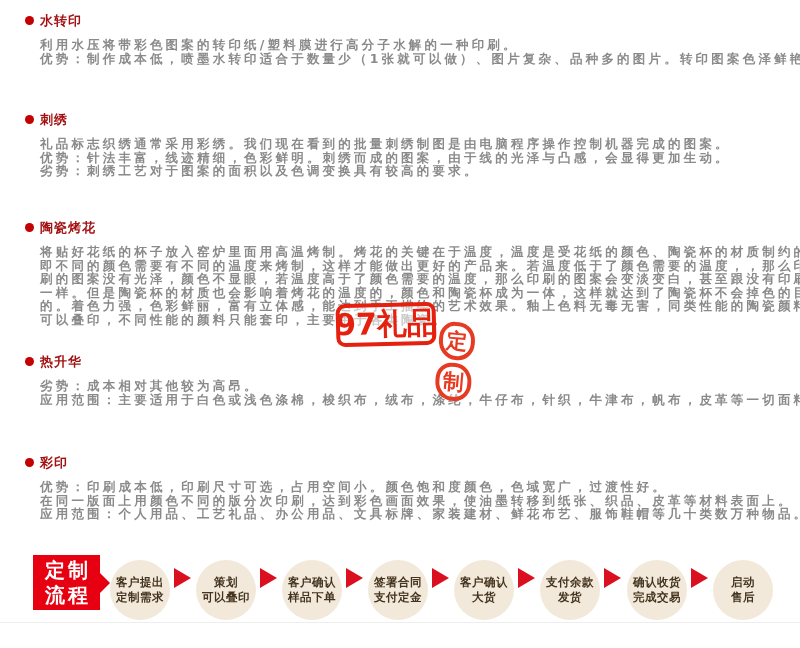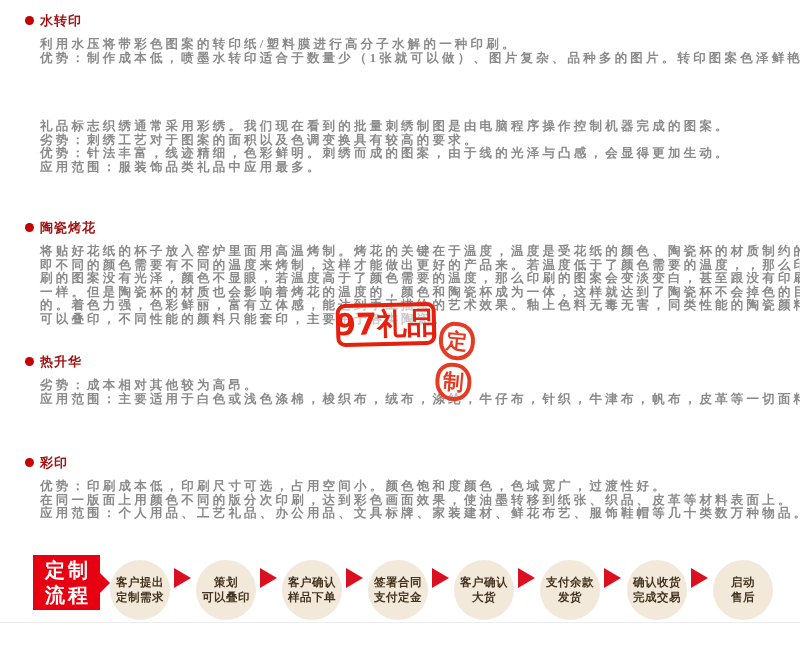--- a/index.html
+++ b/index.html
@@ -14,21 +14,21 @@
   .sec-head{position:relative;height:17px;}
   .bullet{
     position:absolute;left:25px;top:4px;width:9px;height:9px;
     border-radius:50%;background:#c40000;
   }
   .sec-title{
     position:absolute;left:40px;top:0;
     font-size:13px;font-weight:bold;color:#a31212;letter-spacing:1px;
     white-space:nowrap;
   }
-  .sec-body{margin:9px 0 0 40px;font-family:Liberation Serif, serif;}
+  .sec-body{margin:9px 0 0 40px;}
   .ln{
     font-size:12.5px;line-height:13.5px;color:#8a8a8a;
     letter-spacing:3.2px;white-space:nowrap;font-weight:bold;
   }
   
   .wm-box{
     position:absolute;left:336px;top:303px;width:92px;height:35px;
     border:4px solid #e6200f;border-radius:9px;
     color:#e6200f;font-size:30px;font-weight:bold;letter-spacing:0;
     display:flex;align-items:center;justify-content:center;
@@ -86,25 +86,28 @@
       <span class="bullet"></span>
       <span class="sec-title">水转印</span>
     </div>
     <div class="sec-body">
       <div class="ln">利用水压将带彩色图案的转印纸/塑料膜进行高分子水解的一种印刷。</div>
       <div class="ln">优势：制作成本低，喷墨水转印适合于数量少（1张就可以做）、图片复杂、品种多的图片。转印图案色泽鲜艳、</div>
     </div>
   </section>
 
   <section class="sec" style="top:111px">
+    <div class="sec-head">
+      <span class="bullet"></span>
+      <span class="sec-title">刺绣</span>
+    </div>
     <div class="sec-body">
       <div class="ln">礼品标志织绣通常采用彩绣。我们现在看到的批量刺绣制图是由电脑程序操作控制机器完成的图案。</div>
+      <div class="ln">优势：针法丰富，线迹精细，色彩鲜明。刺绣而成的图案，由于线的光泽与凸感，会显得更加生动。</div>
       <div class="ln">劣势：刺绣工艺对于图案的面积以及色调变换具有较高的要求。</div>
-      <div class="ln">优势：针法丰富，线迹精细，色彩鲜明。刺绣而成的图案，由于线的光泽与凸感，会显得更加生动。</div>
-      <div class="ln">应用范围：服装饰品类礼品中应用最多。</div>
     </div>
   </section>
 
   <section class="sec" style="top:219px">
     <div class="sec-head">
       <span class="bullet"></span>
       <span class="sec-title">陶瓷烤花</span>
     </div>
     <div class="sec-body">
       <div class="ln">将贴好花纸的杯子放入窑炉里面用高温烤制。烤花的关键在于温度，温度是受花纸的颜色、陶瓷杯的材质制约的。</div>

